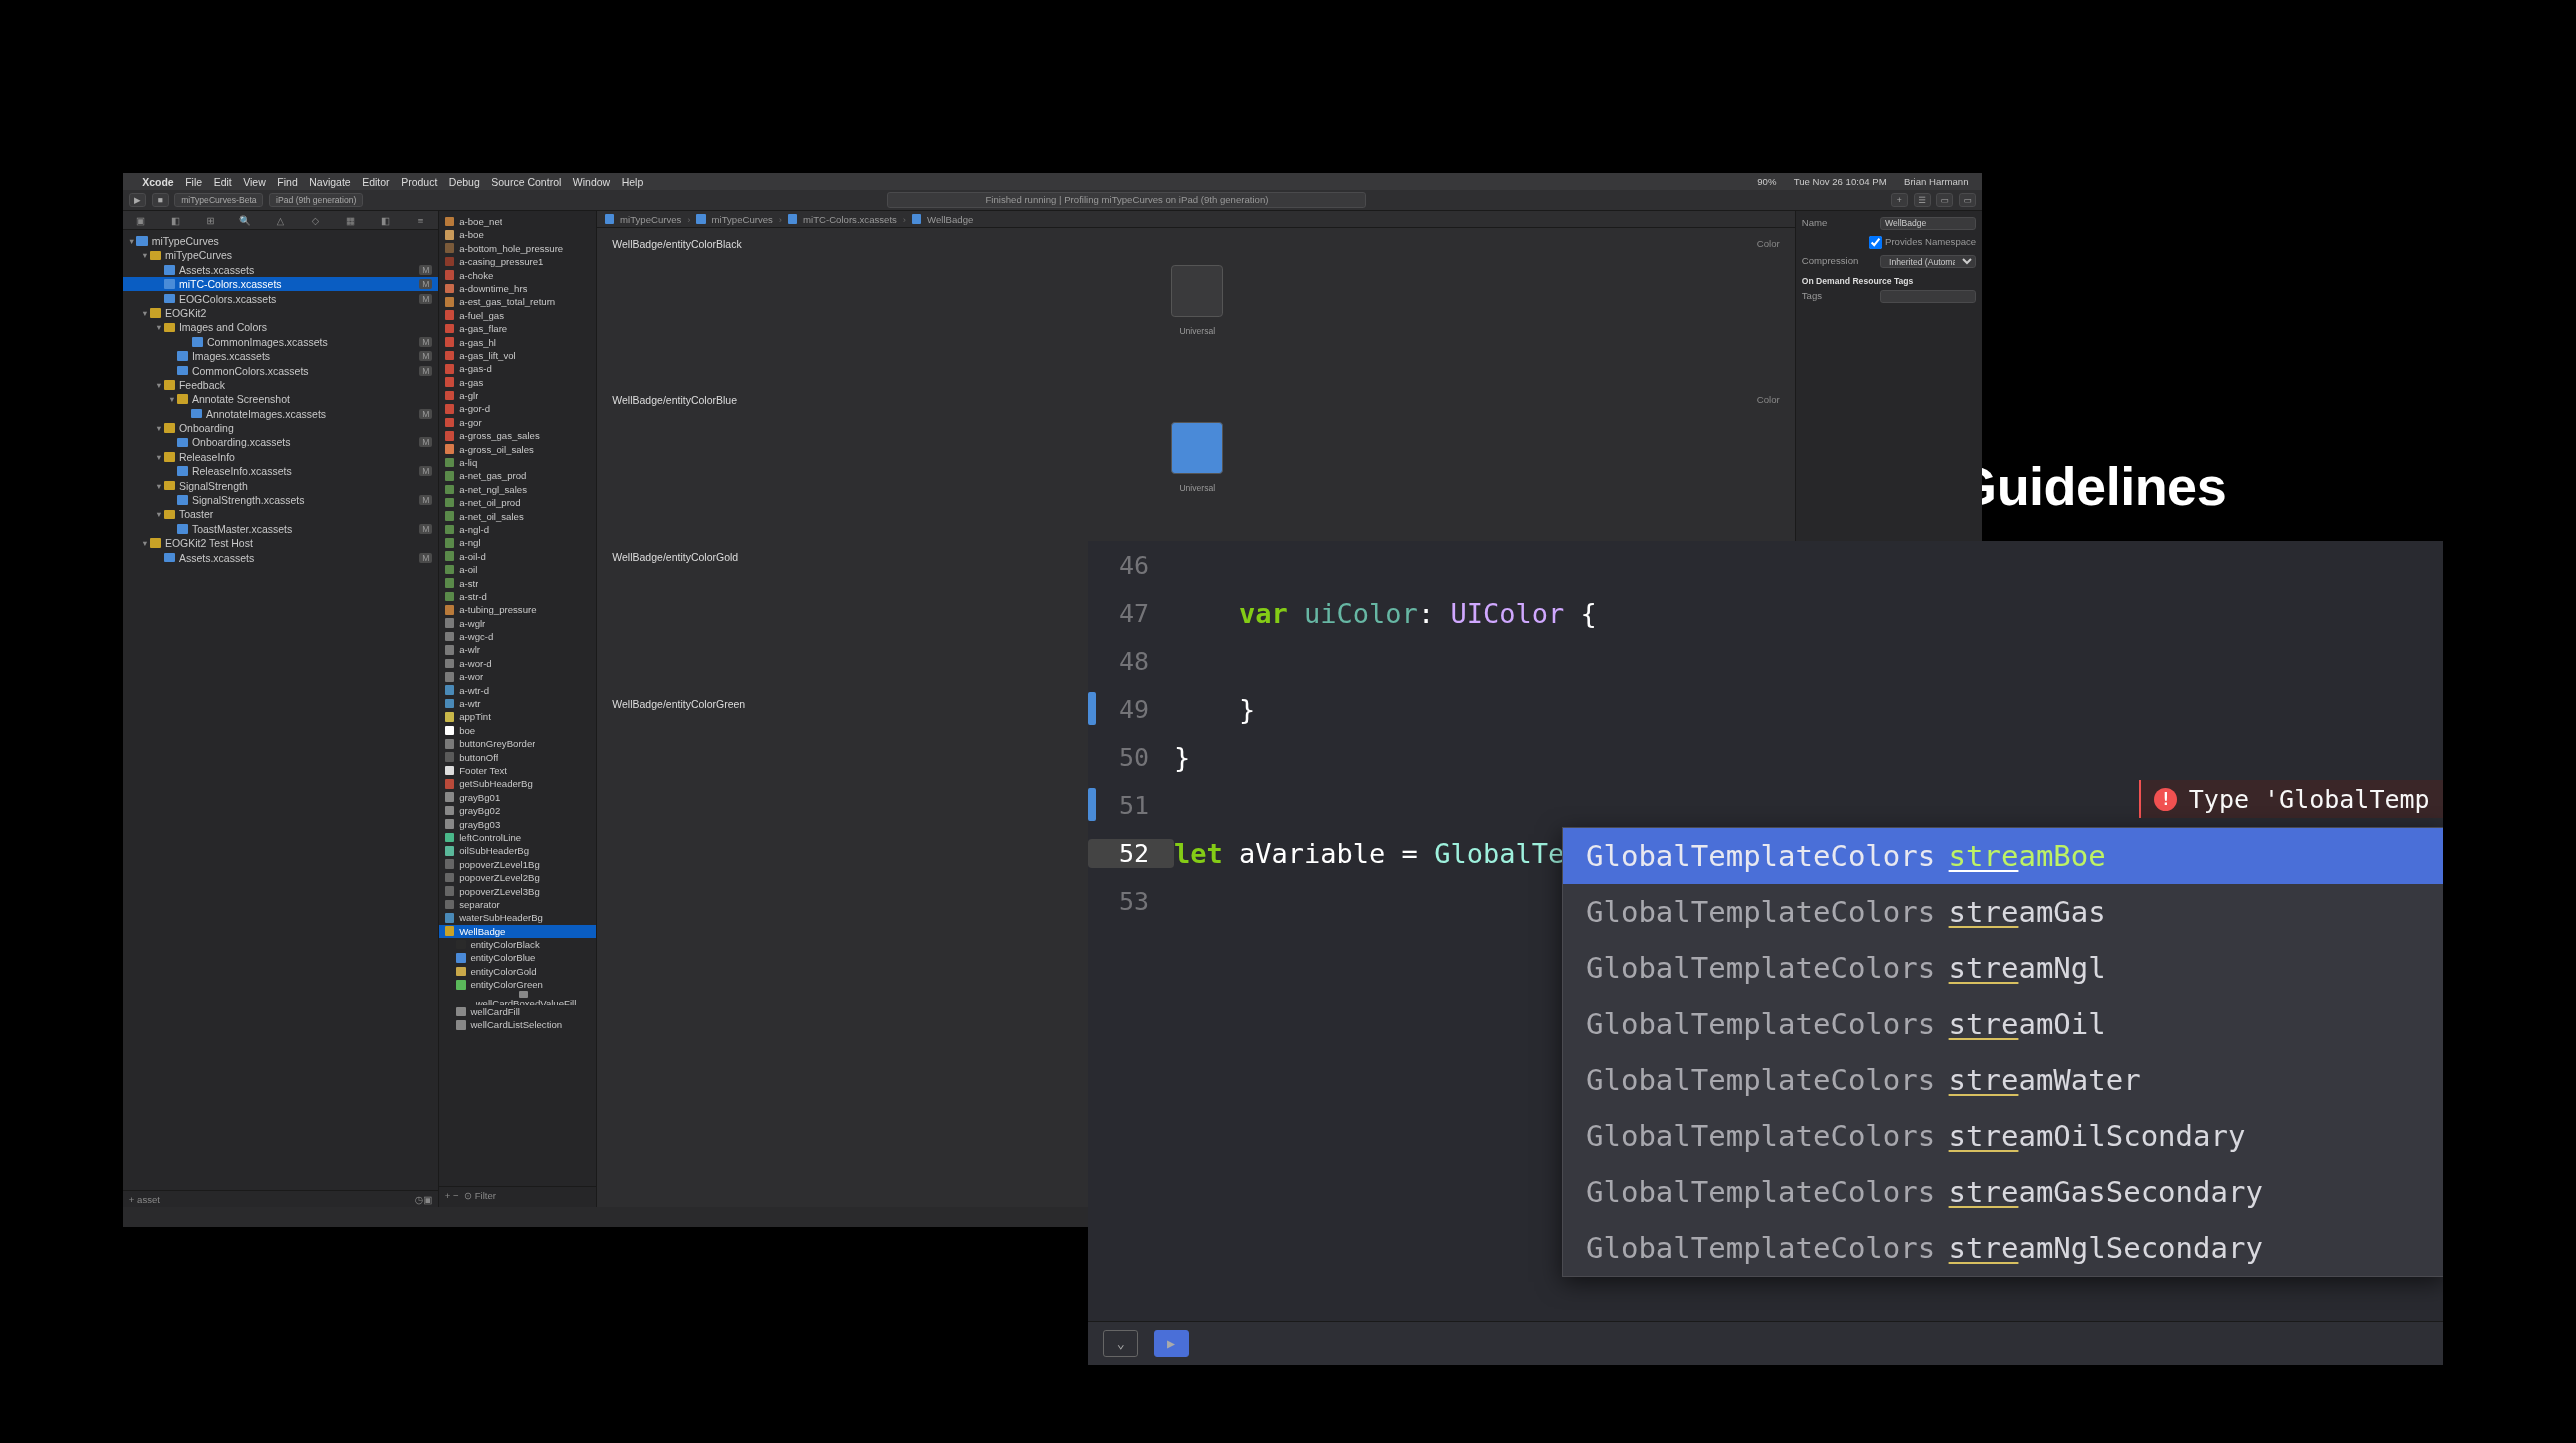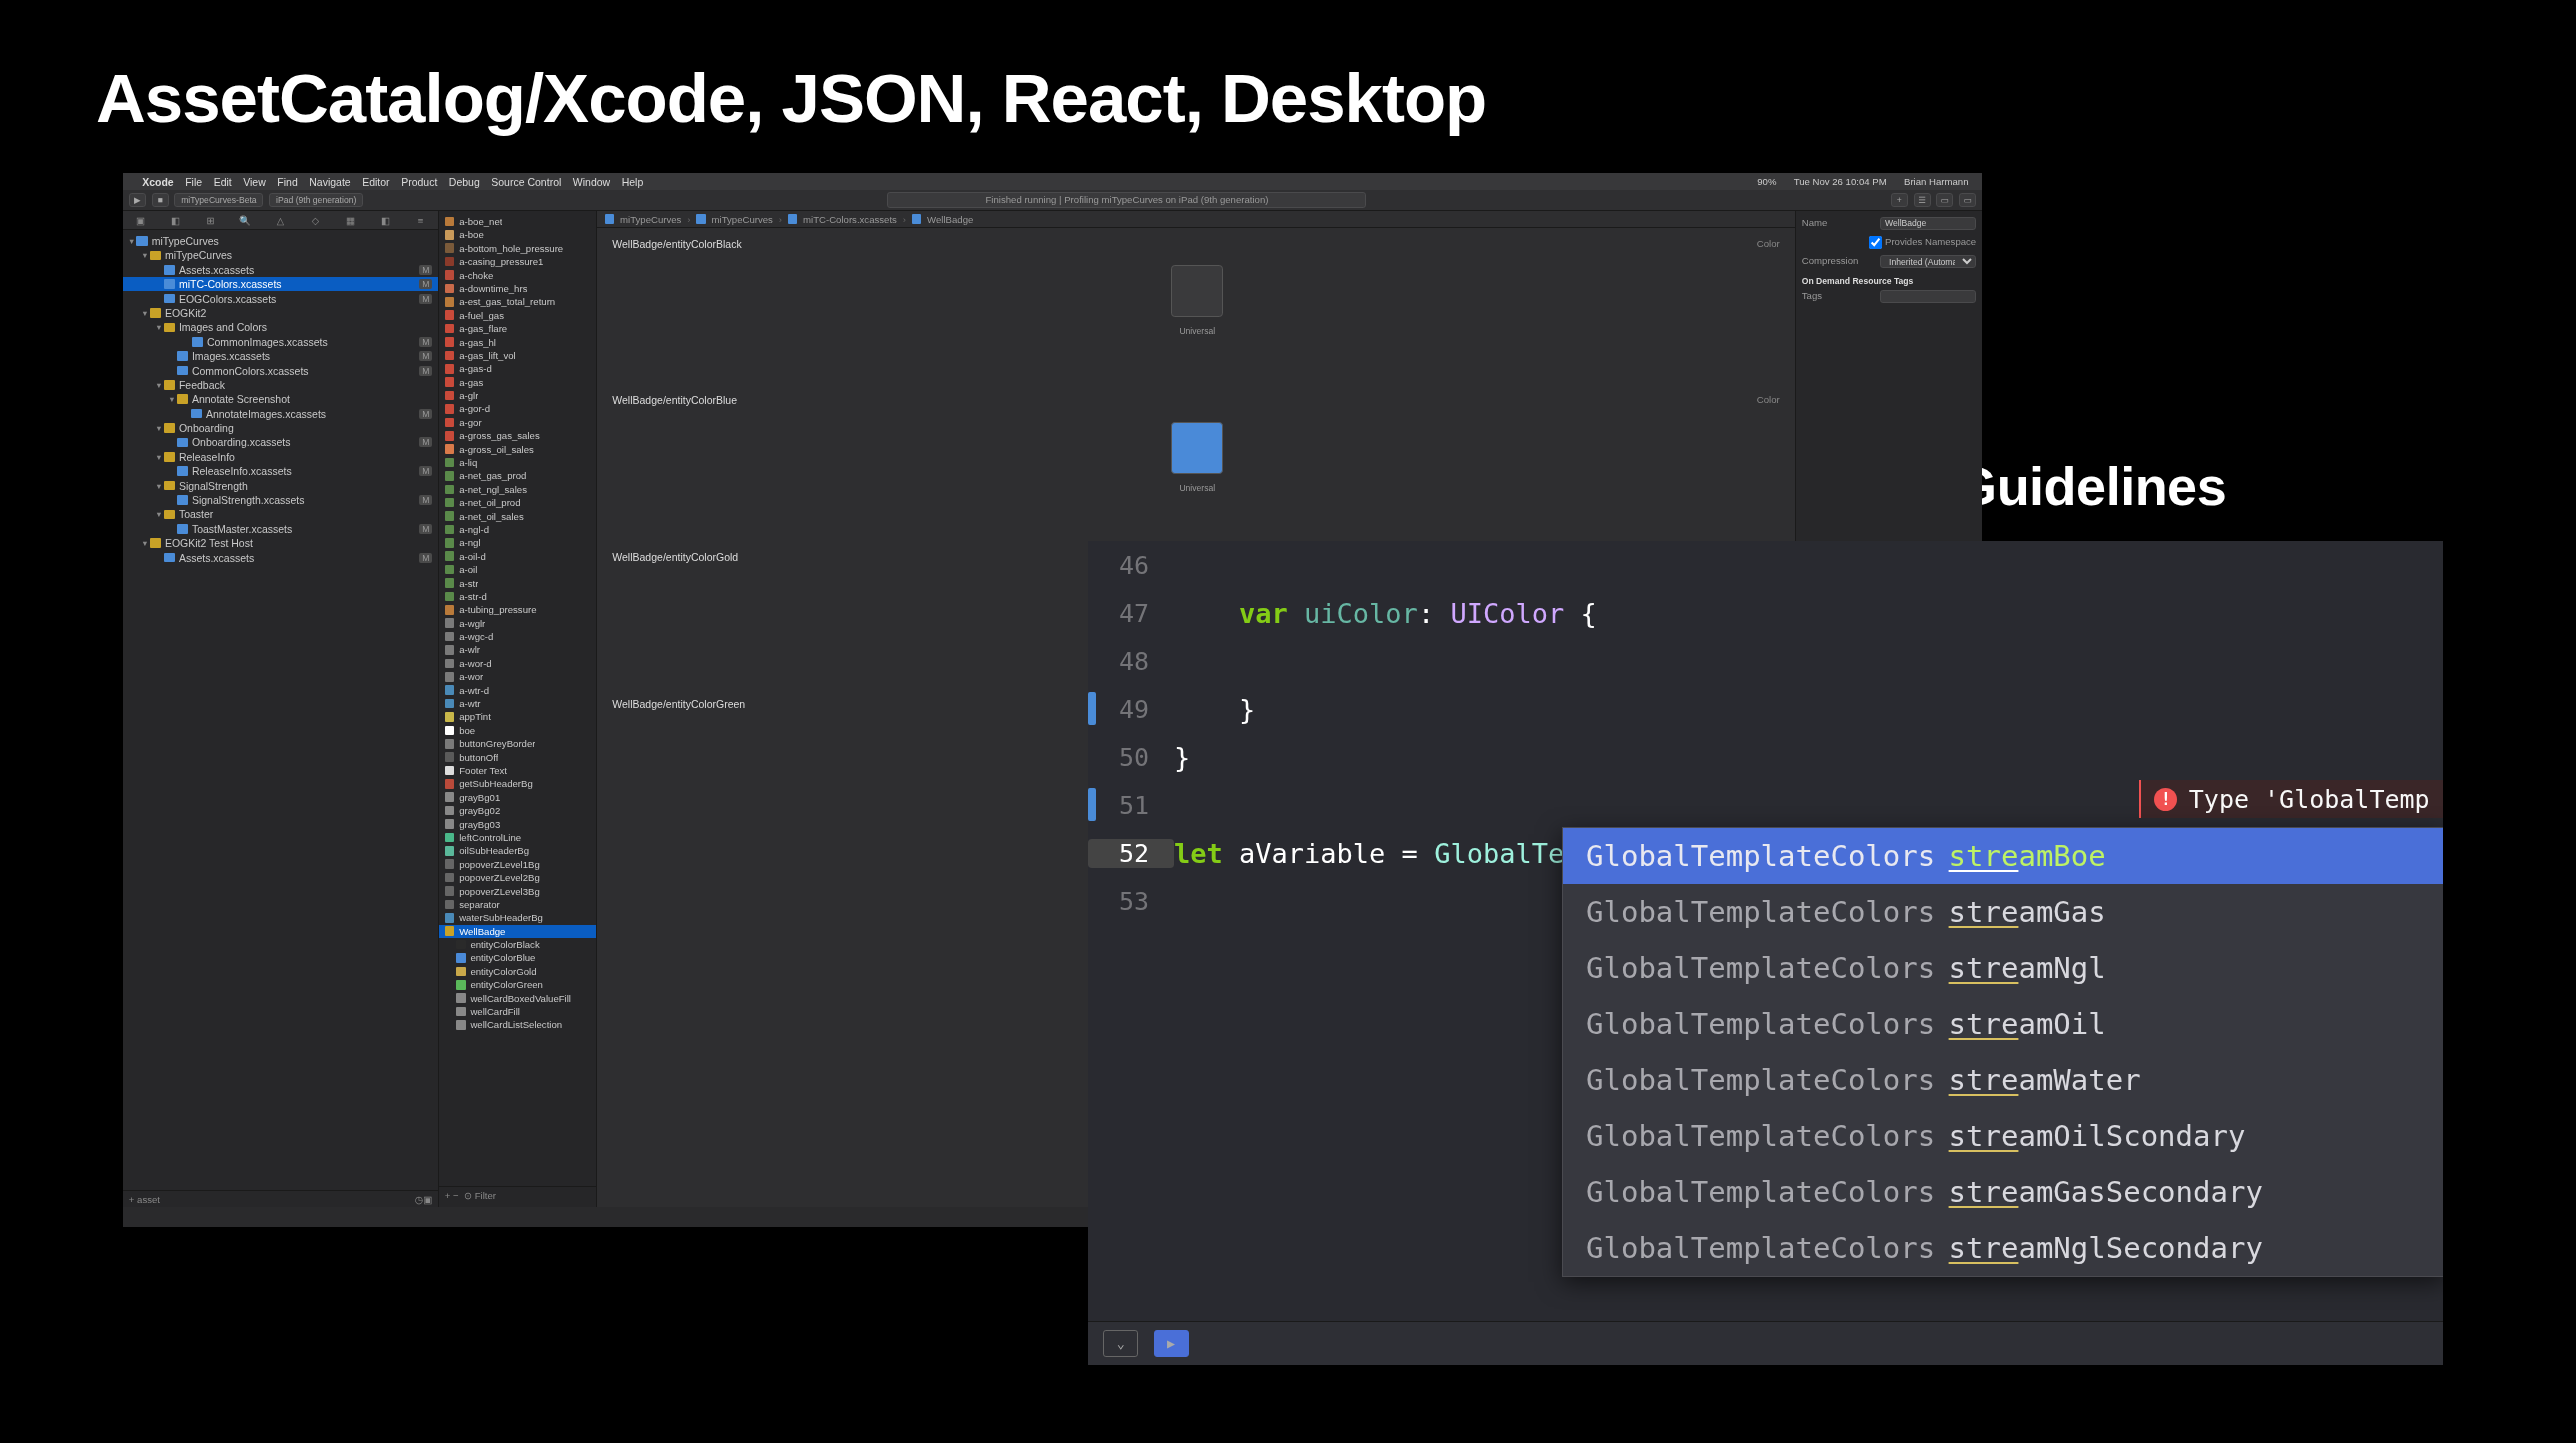--- a/index.html
+++ b/index.html
@@ -296,21 +296,20 @@
   border-top: 1px solid #1a1a1a;
   display:flex; align-items:center; padding:0 15.3px; gap:15.3px;
 }
 .bb-btn { width:35px; height:27px; border:1px solid #666; border-radius:2.9px; display:flex; align-items:center; justify-content:center; color:#aaa; font-size:13.4px; }
 </style>
 </head>
 <body>
 
 <div class="scale-wrapper">
 
-<div class="slide-title">AssetCatalog/Xcode, JSON, React, Desktop</div>
 <div class="subtitle">Semantic Naming Guidelines</div>
 
 <div class="xcode-window">
 
   <div class="menu-bar">
     <span class="apple"></span>
     <span id="menubar-items"><span style="margin-right: 11.5px; font-weight: 600;">Xcode</span><span style="margin-right: 11.5px;">File</span><span style="margin-right: 11.5px;">Edit</span><span style="margin-right: 11.5px;">View</span><span style="margin-right: 11.5px;">Find</span><span style="margin-right: 11.5px;">Navigate</span><span style="margin-right: 11.5px;">Editor</span><span style="margin-right: 11.5px;">Product</span><span style="margin-right: 11.5px;">Debug</span><span style="margin-right: 11.5px;">Source Control</span><span style="margin-right: 11.5px;">Window</span><span style="margin-right: 11.5px;">Help</span></span>
     <span class="spacer"></span>
     <span class="status-item">90%</span>
     <span class="status-item">Tue Nov 26 10:04 PM</span>
@@ -707,21 +706,21 @@
               <span class="albl">entityColorBlue</span>
             </div>
             <div class="arow" style="padding-left: 17px;">
               <span class="swatch" style="background: rgb(201, 168, 74);"></span>
               <span class="albl">entityColorGold</span>
             </div>
             <div class="arow" style="padding-left: 17px;">
               <span class="swatch" style="background: rgb(90, 184, 90);"></span>
               <span class="albl">entityColorGreen</span>
             </div>
-            <div class="arow" style="padding-left: 17px;">
+            <div class="arow" style="padding-left: 17px; flex-direction: column;">
               <span class="swatch" style="background: rgb(136, 136, 136);"></span>
               <span class="albl">wellCardBoxedValueFill</span>
             </div>
             <div class="arow" style="padding-left: 17px;">
               <span class="swatch" style="background: rgb(136, 136, 136);"></span>
               <span class="albl">wellCardFill</span>
             </div>
             <div class="arow" style="padding-left: 17px;">
               <span class="swatch" style="background: rgb(136, 136, 136);"></span>
               <span class="albl">wellCardListSelection</span>

